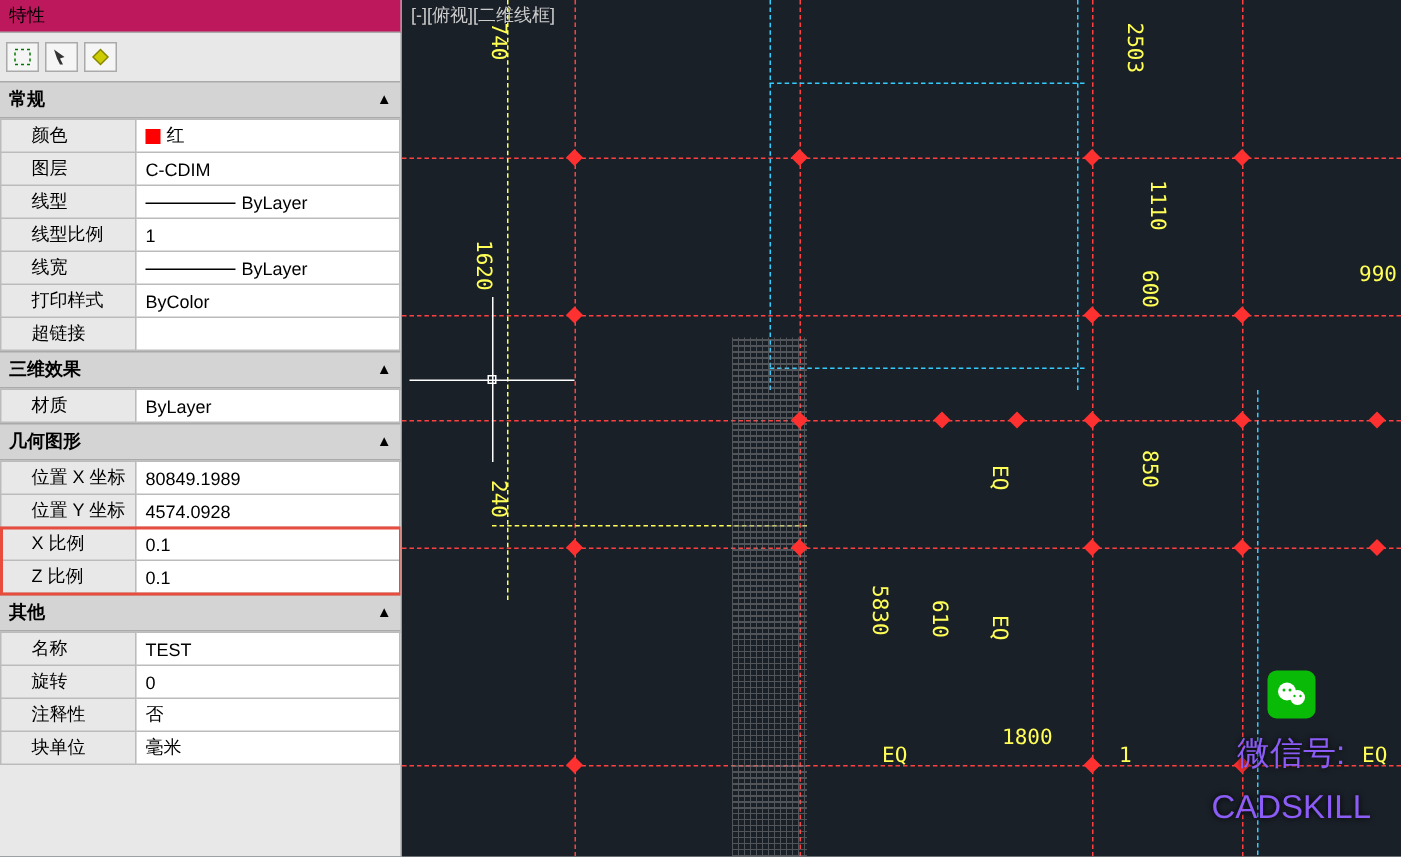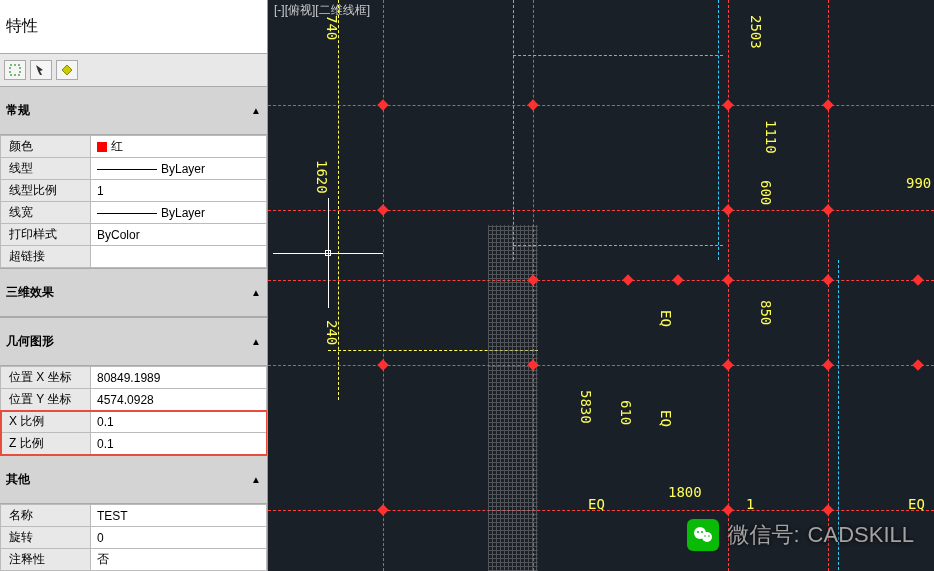--- a/index.html
+++ b/index.html
@@ -1,39 +1,39 @@
 <!DOCTYPE html>
 <html><head>
 <meta charset="utf-8">
 <style>
 * { box-sizing: border-box; margin: 0; padding: 0; }
 body { font-family: "Microsoft YaHei", SimSun, sans-serif; font-size: 12px; background: #f0f0f0; width: 934px; height: 571px; overflow: hidden; display: flex; }
 .sidebar { width: 268px; background: #e8e8e8; border-right: 1px solid #999; display: flex; flex-direction: column; }
-.title { background: #ffffff; padding: 16px 6px; font-size: 16px; border-bottom: 1px solid #aaa; }
+.title { background: #be185d; padding: 2px 6px; font-size: 12px; border-bottom: 1px solid #aaa; }
 .sel-row { display: flex; align-items: center; padding: 6px 4px; gap: 4px; }
 .sel-wrap { border: 2px solid #e74c3c; padding: 2px; display: flex; align-items: center; }
 .sel { width: 150px; height: 20px; font-size: 12px; border: 1px solid #7a7a7a; background: #fff; }
 .tbtn { width: 22px; height: 20px; border: 1px solid #aaa; background: #f5f5f5; display: inline-flex; align-items: center; justify-content: center; cursor: pointer; }
 .scroll { flex: 1; overflow-y: auto; }
-.section-hdr { background: #d4d4d4; padding: 15px 6px; font-weight: bold; font-size: 12px; border-top: 1px solid #aaa; border-bottom: 1px solid #aaa; display: flex; justify-content: space-between; align-items: center; }
+.section-hdr { background: #d4d4d4; padding: 3px 6px; font-weight: bold; font-size: 12px; border-top: 1px solid #aaa; border-bottom: 1px solid #aaa; display: flex; justify-content: space-between; align-items: center; }
 .section-hdr .chev { font-size: 10px; }
 .prop-table { width: 100%; border-collapse: collapse; }
 .prop-table td { border: 1px solid #bbb; padding: 2px 6px; font-size: 12px; background: #fff; height: 20px; }
-.prop-table td:first-child { width: 90px; background: #e8e8e8; padding-left: 8px; }
+.prop-table td:first-child { width: 90px; background: #e8e8e8; padding-left: 20px; }
 .color-swatch { display: inline-block; width: 10px; height: 10px; background: #ff0000; margin-right: 4px; vertical-align: middle; }
 .linetype-line { display: inline-block; width: 60px; border-top: 1px solid #000; vertical-align: middle; margin-right: 4px; }
 .hl-box { outline: 2px solid #e74c3c; outline-offset: -1px; }
 .canvas { flex: 1; background: #1a2028; position: relative; overflow: hidden; }
 .view-label { position: absolute; top: 2px; left: 6px; color: #ccc; font-size: 12px; }
 .crosshair { position: absolute; left: 45px; top: 238px; width: 30px; height: 30px; pointer-events: none; }
 .crosshair::before, .crosshair::after { content: ""; position: absolute; background: #fff; }
 .crosshair::before { left: 50%; top: -40px; width: 1px; height: 110px; }
 .crosshair::after { top: 50%; left: -40px; height: 1px; width: 110px; }
 .crosshair .box { position: absolute; left: 12px; top: 12px; width: 6px; height: 6px; border: 1px solid #fff; }
-.watermark { position: absolute; right: 20px; bottom: 20px; color: #a3a3a3; font-size: 22px; display: flex; align-items: center; gap: 8px; text-shadow: 0 0 4px #000; }
+.watermark { position: absolute; right: 20px; bottom: 20px; color: #8b5cf6; font-size: 22px; display: flex; align-items: center; gap: 8px; text-shadow: 0 0 4px #000; flex-direction: column; }
 .wechat-icon { width: 32px; height: 32px; background: #09bb07; border-radius: 6px; display: inline-flex; align-items: center; justify-content: center; color: #fff; font-size: 16px; }
 .dim-text { position: absolute; color: #ffff55; font-size: 14px; font-family: monospace; transform-origin: center; }
 .vert { writing-mode: vertical-rl; }
 .dline { position: absolute; background: transparent; }
 .red-h { border-top: 1px dashed #ff4040; }
 .red-v { border-left: 1px dashed #ff4040; }
 .yel-h { border-top: 1px dashed #ffff55; }
 .yel-v { border-left: 1px dashed #ffff55; }
 .cyan-h { border-top: 1px dashed #3cf; }
 .cyan-v { border-left: 1px dashed #3cf; }
@@ -68,20 +68,24 @@
         <span>常规</span>
         <span class="chev">▲</span>
       </div>
     <table class="prop-table">
       <tbody>
           <tr>
             <td>颜色</td>
             <td><span class="color-swatch"></span><span>红</span></td>
           </tr>
       <tr>
+            <td>图层</td>
+            <td>C-CDIM</td>
+          </tr>
+      <tr>
             <td>线型</td>
             <td><span class="linetype-line"></span><span>ByLayer</span></td>
           </tr>
       <tr>
             <td>线型比例</td>
             <td>1</td>
           </tr>
       <tr>
             <td>线宽</td>
             <td><span class="linetype-line"></span><span>ByLayer</span></td>
@@ -94,20 +98,28 @@
             <td>超链接</td>
             <td></td>
           </tr>
     </tbody>
       </table>
 
     <div class="section-hdr">
         <span>三维效果</span>
         <span class="chev">▲</span>
       </div>
+    <table class="prop-table">
+      <tbody>
+          <tr>
+            <td>材质</td>
+            <td>ByLayer</td>
+          </tr>
+    </tbody>
+      </table>
 
     <div class="section-hdr">
         <span>几何图形</span>
         <span class="chev">▲</span>
       </div>
     <table class="prop-table">
       <tbody>
           <tr>
             <td>位置 X 坐标</td>
             <td>80849.1989</td>

